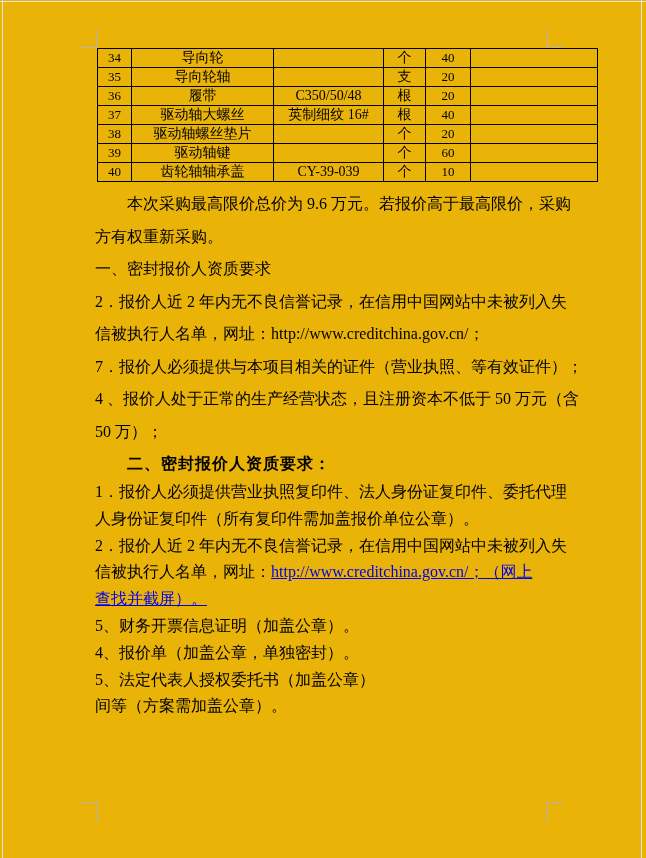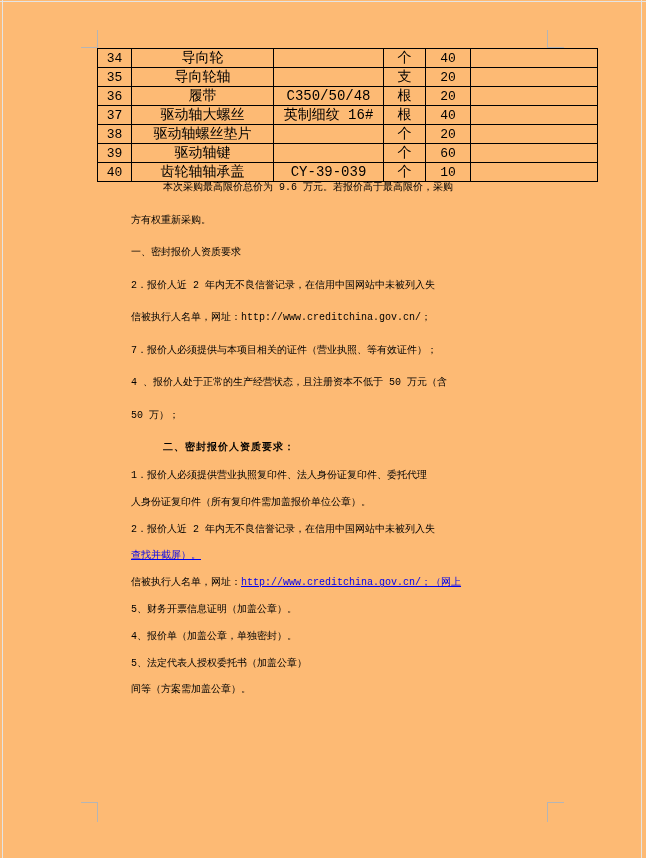--- a/index.html
+++ b/index.html
@@ -1,19 +1,19 @@
 <!DOCTYPE html>
 <html><head>
 <meta charset="utf-8">
 <style>
   html,body { margin:0; padding:0; background:#ffffff; }
   body { width:646px; height:858px; overflow:hidden; }
   .page {
-    position:relative; width:646px; height:858px; background:#fdba74;
-    font-family:Liberation Mono, monospace; color:#000;
+    position:relative; width:646px; height:858px; background:#eab308;
+    font-family:Liberation Serif, serif; color:#000;
     overflow:hidden;
   }
   
   .edge-top   { position:absolute; left:0; top:1px;  width:646px; height:1px; background:#e4e4e4; }
   .edge-left  { position:absolute; left:2px; top:0;  width:1px; height:858px; background:#e4e4e4; }
   .edge-right { position:absolute; left:641px; top:0; width:1px; height:858px; background:#e4e4e4; }
   
   .mark { position:absolute; background:#b5b5b5; }
   .tl-v { left:97px;  top:30px;  width:1px;  height:18px; }
   .tl-h { left:81px;  top:47px;  width:17px; height:1px; }
@@ -32,23 +32,22 @@
   }
   table.items td {
     border:1px solid #000; height:18px; padding:0;
     text-align:center; vertical-align:middle;
     white-space:nowrap; overflow:hidden;
   }
   table.items td.num { font-size:13px; }
 
   
   .bodytext {
-    position:absolute; left:95px; top:172px; width:470px;
-    font-size:10px;
-    margin-left:36px;
+    position:absolute; left:95px; top:188px; width:470px;
+    font-size:16px;
   }
   .line { white-space:nowrap; }
   .sectA .line { height:32.5px; line-height:32.5px; }
   .heading2 { height:31px; line-height:31px; font-weight:bold; letter-spacing:1px; white-space:nowrap; }
   .sectB .line { height:26.8px; line-height:26.8px; }
   .indent { text-indent:32px; }
   a.doclink { color:#0000ee; text-decoration:underline; cursor:pointer; }
 </style>
 </head>
 <body>
@@ -149,24 +148,24 @@
       <div class="line">50 万）；</div>
     </div>
 
     <div class="heading2 indent">二、密封报价人资质要求：</div>
 
     <div class="sectB">
       <div class="line">1．报价人必须提供营业执照复印件、法人身份证复印件、委托代理</div>
       <div class="line">人身份证复印件（所有复印件需加盖报价单位公章）。</div>
       <div class="line">2．报价人近 2 年内无不良信誉记录，在信用中国网站中未被列入失</div>
       <div class="line">
-        <a class="doclink">查找并截屏）。</a>
+        <span>信被执行人名单，网址：</span><a class="doclink">http://www.creditchina.gov.cn/；（网上</a>
       </div>
       <div class="line">
-        <span>信被执行人名单，网址：</span><a class="doclink">http://www.creditchina.gov.cn/；（网上</a>
+        <a class="doclink">查找并截屏）。</a>
       </div>
       <div class="line">5、财务开票信息证明（加盖公章）。</div>
       <div class="line">4、报价单（加盖公章，单独密封）。</div>
       <div class="line">5、法定代表人授权委托书（加盖公章）</div>
       <div class="line">间等（方案需加盖公章）。</div>
     </div>
   </div>
 
 </div>
 

